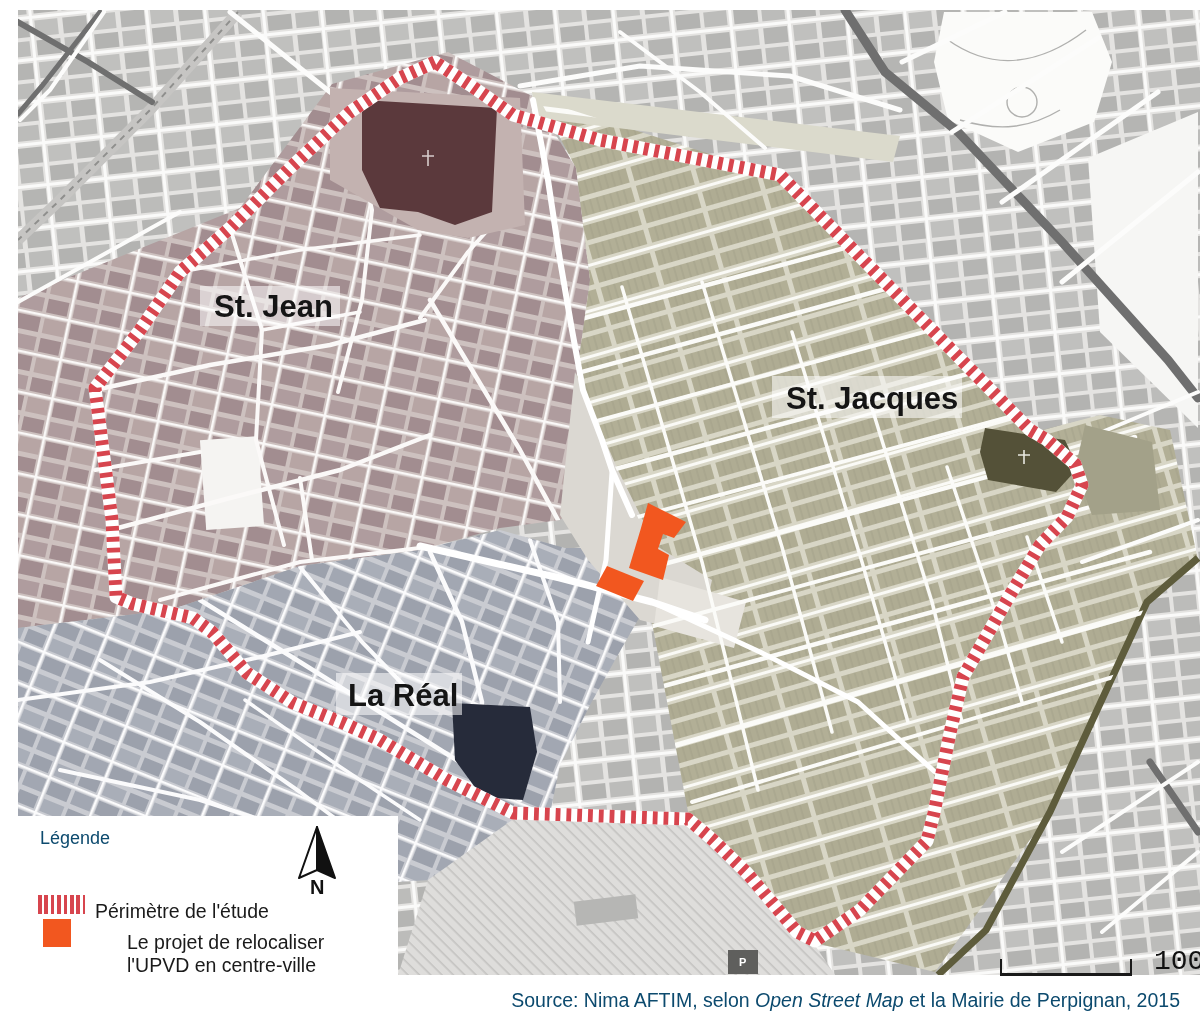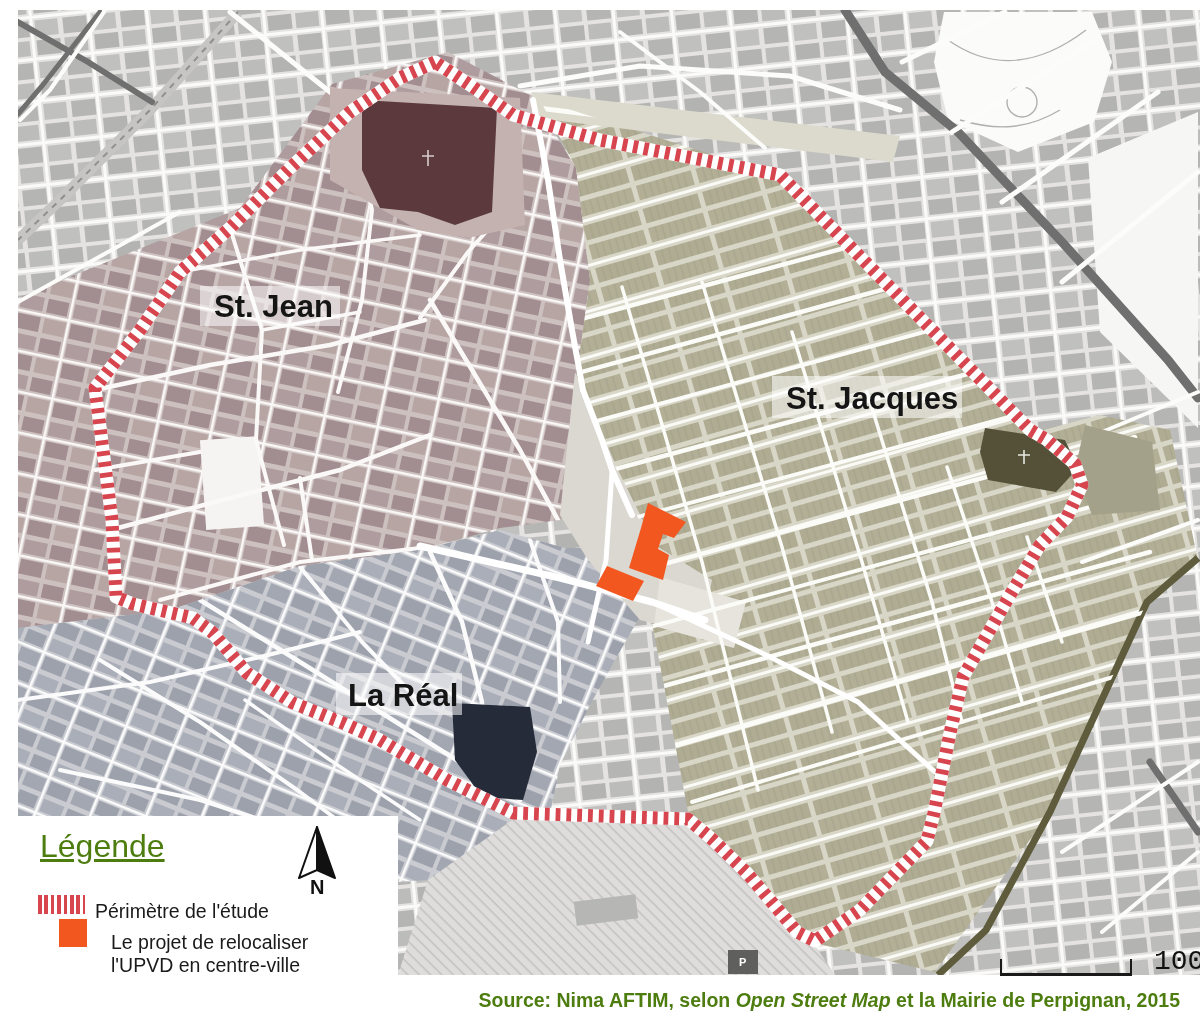--- a/index.html
+++ b/index.html
@@ -8,37 +8,37 @@
     font-family:"Liberation Sans",sans-serif;color:#111;overflow:hidden;
   }
   .map-frame{position:absolute;left:18px;top:10px;width:1182px;height:965px;background:#E4E3E1;}
   .map-frame svg{display:block;}
   svg text{font-family:"Liberation Sans",sans-serif;}
   .district-label{font-size:31px;font-weight:bold;fill:#151515;}
   .parking-label{font-size:11px;font-weight:bold;fill:#ffffff;}
 
   
   .legend{position:absolute;left:18px;top:816px;width:380px;height:159px;background:#ffffff;}
-  .legend-title{position:absolute;left:22px;top:12px;font-size:32px;color:#4d7c0f;text-decoration:underline;}
+  .legend-title{position:absolute;left:22px;top:12px;font-size:18px;color:#0c4a6e;}
   .legend-row1{position:absolute;left:20px;top:70px;display:flex;align-items:center;}
-  .legend-row2{position:absolute;left:36px;top:101px;display:flex;align-items:flex-start;}
+  .legend-row2{position:absolute;left:20px;top:101px;display:flex;align-items:flex-start;gap:32px;}
   .sym-stripe{width:47px;height:19px;flex:0 0 47px;
     background:repeating-linear-gradient(90deg,#D7454E 0 3.6px,#ffffff 3.6px 6.4px);}
   .sym-square{width:28px;height:28px;flex:0 0 28px;background:#F2571F;margin-left:5px;margin-top:2px;}
   .legend-label{font-size:19.5px;line-height:1.18;color:#1a1a1a;margin-left:10px;margin-top:14px;}
   .legend-row2 .legend-label{margin-left:24px;}
   .north{position:absolute;left:276px;top:8px;width:46px;height:72px;}
 
   
   .scale{position:absolute;left:1000px;top:948px;display:flex;align-items:flex-end;}
   .scale-bar{width:128px;height:14px;border:2px solid #1a1a1a;border-top:none;border-bottom-width:3px;}
   .scale-label{font-size:28px;margin-left:22px;color:#111;line-height:1;font-family:Liberation Mono, monospace;}
 
   
-  .source{position:absolute;right:20px;top:989px;font-size:19.5px;color:#4d7c0f;white-space:nowrap;font-weight:bold;}
+  .source{position:absolute;right:20px;top:989px;font-size:19.5px;color:#0c4a6e;white-space:nowrap;}
   .source .it{font-style:italic;}
 </style>
 </head>
 <body>
 
 <div class="map-frame">
 <svg width="1182" height="965" viewBox="18 10 1182 965">
   <defs>
     <pattern id="blkGray" width="58" height="42" patternUnits="userSpaceOnUse" patternTransform="rotate(-6)">
       <rect width="58" height="42" fill="#E4E3E1"></rect>

